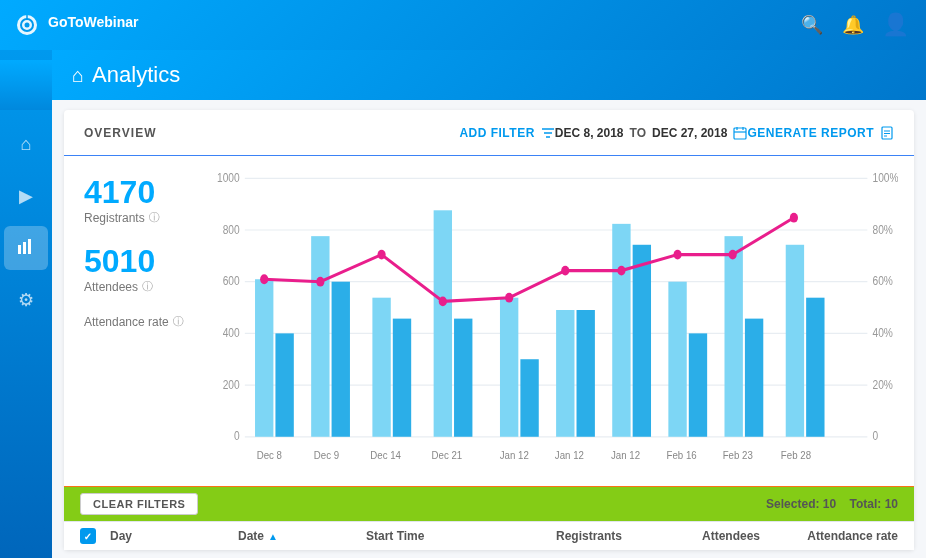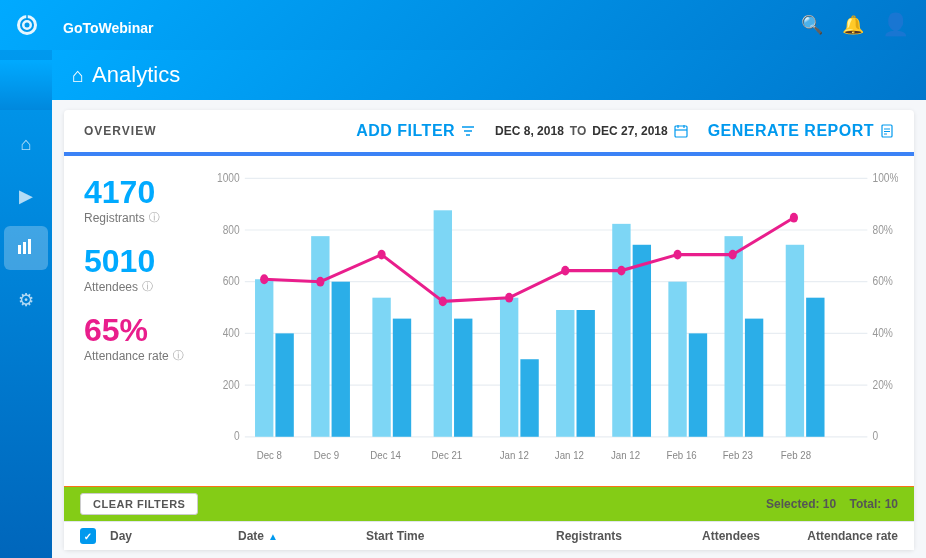--- a/index.html
+++ b/index.html
@@ -7,21 +7,21 @@
 
     
     .top-nav {
       background: linear-gradient(135deg, #00aaff 0%, #0077cc 100%);
       height: 50px;
       display: flex;
       align-items: center;
       padding: 0 16px;
       justify-content: space-between;
     }
-    .top-nav-left { display: flex; align-items: flex-end; gap: 25px; }
+    .top-nav-left { display: flex; align-items: flex-start; gap: 10px; }
     .logo-text { color: white; font-size: 14px; font-weight: 600; }
     .top-nav-right { display: flex; align-items: center; gap: 18px; }
     .nav-icon { color: white; font-size: 18px; cursor: pointer; }
 
     
     .layout { display: flex; height: 508px; }
 
     
     .sidebar {
       width: 52px;
@@ -76,35 +76,34 @@
       display: flex;
       flex-direction: column;
     }
 
     
     .toolbar {
       display: flex;
       align-items: center;
       padding: 0 20px;
       height: 46px;
-      border-bottom: 4px solid #3b82f6;
-      gap: 20px;
+      border-bottom: 1px solid #3b82f6;
     }
     .toolbar-overview {
       font-size: 12px;
       font-weight: 700;
       color: #555;
       letter-spacing: 1px;
     }
     .toolbar-spacer { flex: 1; }
     .toolbar-btn {
       display: flex;
       align-items: center;
       gap: 6px;
-      font-size: 16px;
+      font-size: 12px;
       font-weight: 600;
       color: #0099ee;
       cursor: pointer;
       letter-spacing: 0.5px;
     }
     .toolbar-date {
       display: flex;
       align-items: center;
       gap: 6px;
       font-size: 12px;
@@ -291,21 +290,20 @@
             </span>
           </div>
           <div class="stat-item">
             <span class="stat-value-blue">5010</span>
             <span class="stat-label">
               <span>Attendees</span>
               <span class="stat-info">ⓘ</span>
             </span>
           </div>
           <div class="stat-item">
-            <span class="stat-value-pink">65%</span>
             <span class="stat-label">
               <span>Attendance rate</span>
               <span class="stat-info">ⓘ</span>
             </span>
           </div>
         </div>
 
         <div class="chart-svg-container">
           <svg width="100%" height="100%" viewBox="0 0 680 260" preserveAspectRatio="none">
 

